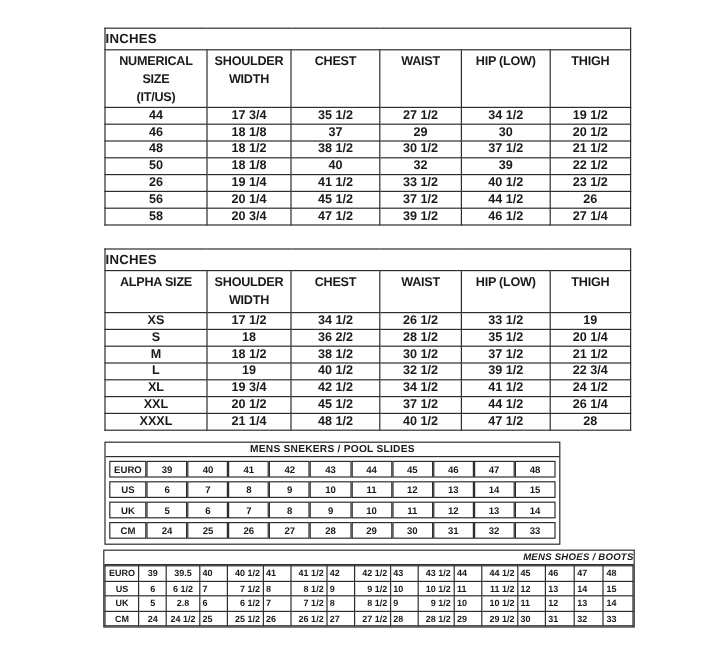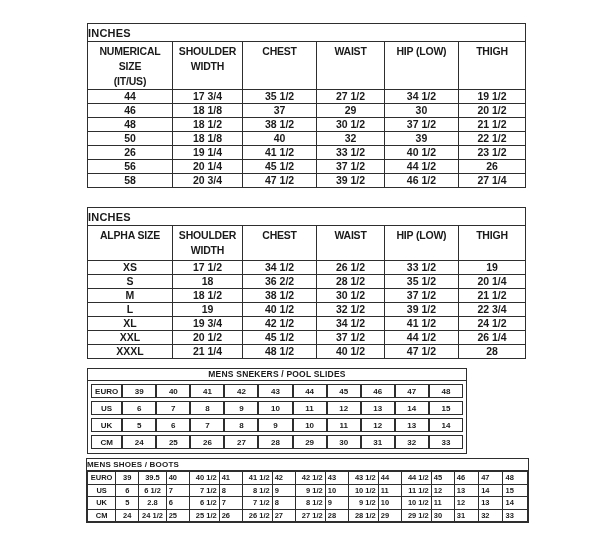--- a/index.html
+++ b/index.html
@@ -98,23 +98,24 @@
     top: 458px;
     width: 443px;
     border: 1.3px solid #2e2e2e;
     box-sizing: border-box;
     background: #ffffff;
   }
   .boots-box .box-title {
     font-size: 8px;
     height: 11px;
     line-height: 11px;
-    text-align: left;
+    text-align: right;
     border-bottom: 1.3px solid #2e2e2e;
     letter-spacing: 0.2px;
+    font-style: italic;
   }
   table.boots-grid {
     width: 100%;
     border-collapse: collapse;
     table-layout: fixed;
   }
   .boots-grid td {
     border: 1.1px solid #2e2e2e;
     height: 11.5px;
     font-size: 7.5px;

